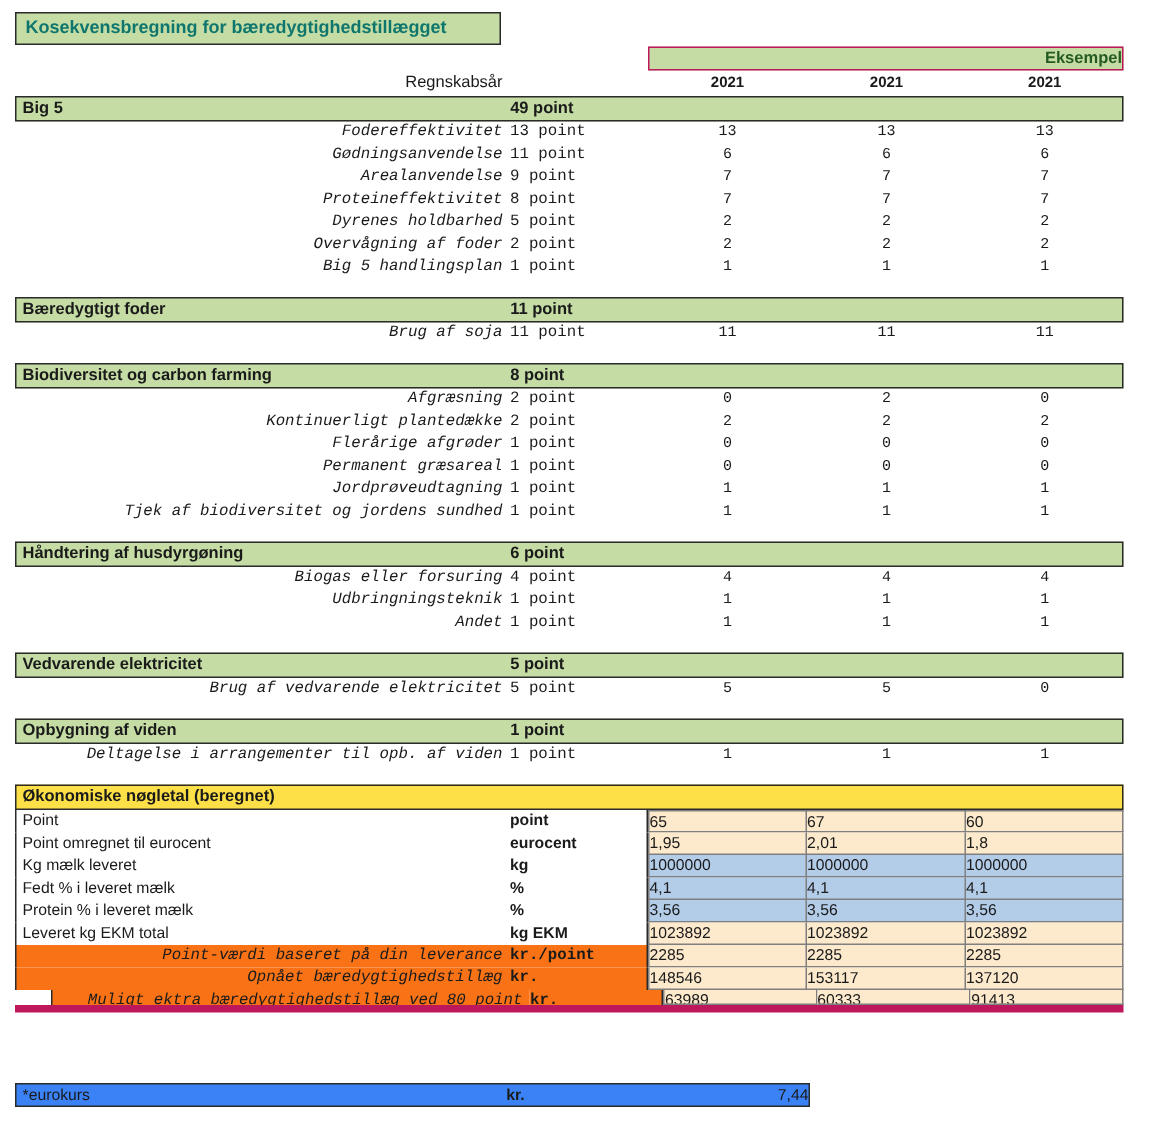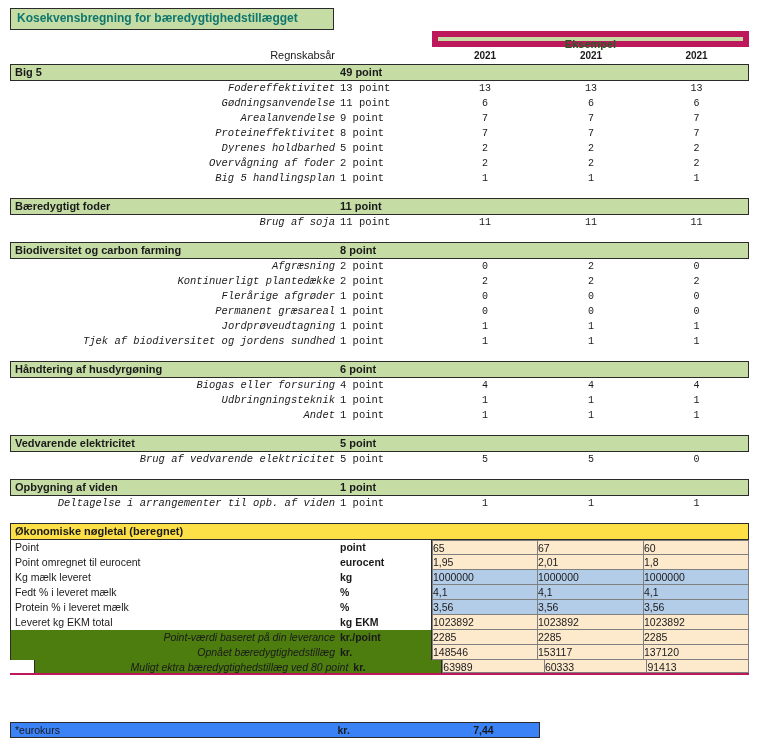--- a/index.html
+++ b/index.html
@@ -47,23 +47,23 @@
     box-sizing: border-box;
     line-height: 13px;
   }
 
   
   .eks-band-row { position: absolute; left: 10px; top: 31px; display:flex; }
   .eks-spacer { width: 422px; height: 16px; }
   .eks-band {
     width: 317px; height: 16px;
     background: #c5dda5;
-    border: 6px solid #be185d;
+    border: 1px solid #be185d;
     box-sizing: border-box;
-    text-align: center;
+    text-align: right;
     font-weight: bold;
     color: #255b22;
     font-size: 11px;
     line-height: 14px;
   }
 
   
   .year-row { position: absolute; left: 10px; top: 48px; }
   .year-row .lbl { text-align: right; padding-right: 5px; font-size: 11px; line-height:15px; }
   .year-row .unit { }
@@ -116,42 +116,42 @@
   .eco-row .dcol, .eco-row .dcol-last {
     text-align: left; font-size: 10.5px; line-height: 14px;
     border-right: 1px solid #7f7f7f;
     border-bottom: 1px solid #7f7f7f;
   }
   .eco-row .dcol.first, .eco-row .dcol-last.first { border-left: 1px solid #7f7f7f; }
   .eco-row.firstline .dcol, .eco-row.firstline .dcol-last { border-top: 1px solid #7f7f7f; }
 
   .bg-cream { background: #fdeacd; }
   .bg-blue  { background: #b3cce8; }
-  .bg-pale  { background: #4d7c0f; }
+  .bg-pale  { background: #f97316; font-family: Liberation Mono, monospace; }
 
   .eco-head {
     background: #fde047;
     border: 1px solid #2a2a2a;
     height: 17px;
   }
   .eco-head .lbl { font-weight: bold; font-size: 11px; padding-left: 4px; line-height: 15px; }
 
-  .eco-bottom-border { border-bottom: 2px solid #be185d; padding-left: 24px; }
+  .eco-bottom-border { border-bottom: 5px solid #be185d; padding-left: 24px; }
 
   
   .euro-row {
     position: absolute; left: 10px; top: 722px;
     display: flex; width: 530px; height: 16px;
     background: #3b82f6;
     border: 1px solid #2a2a2a;
     box-sizing: border-box;
   }
   .euro-row .e-lbl { width: 325px; font-size: 10.5px; padding-left: 4px; line-height: 14px; }
   .euro-row .e-unit { width: 91px; font-weight: bold; font-size: 10.5px; line-height: 14px; }
-  .euro-row .e-val { width: 112px; text-align: center; font-size: 10.5px; line-height: 14px; font-weight: bold; }
+  .euro-row .e-val { width: 112px; text-align: right; font-size: 10.5px; line-height: 14px; }
 </style>
 </head>
 <body>
 
 <div class="title-wrap">
   <div class="title">Kosekvensbregning for bæredygtighedstillægget</div>
 </div>
 
 <div class="eks-band-row">
   <div class="eks-spacer"></div>

